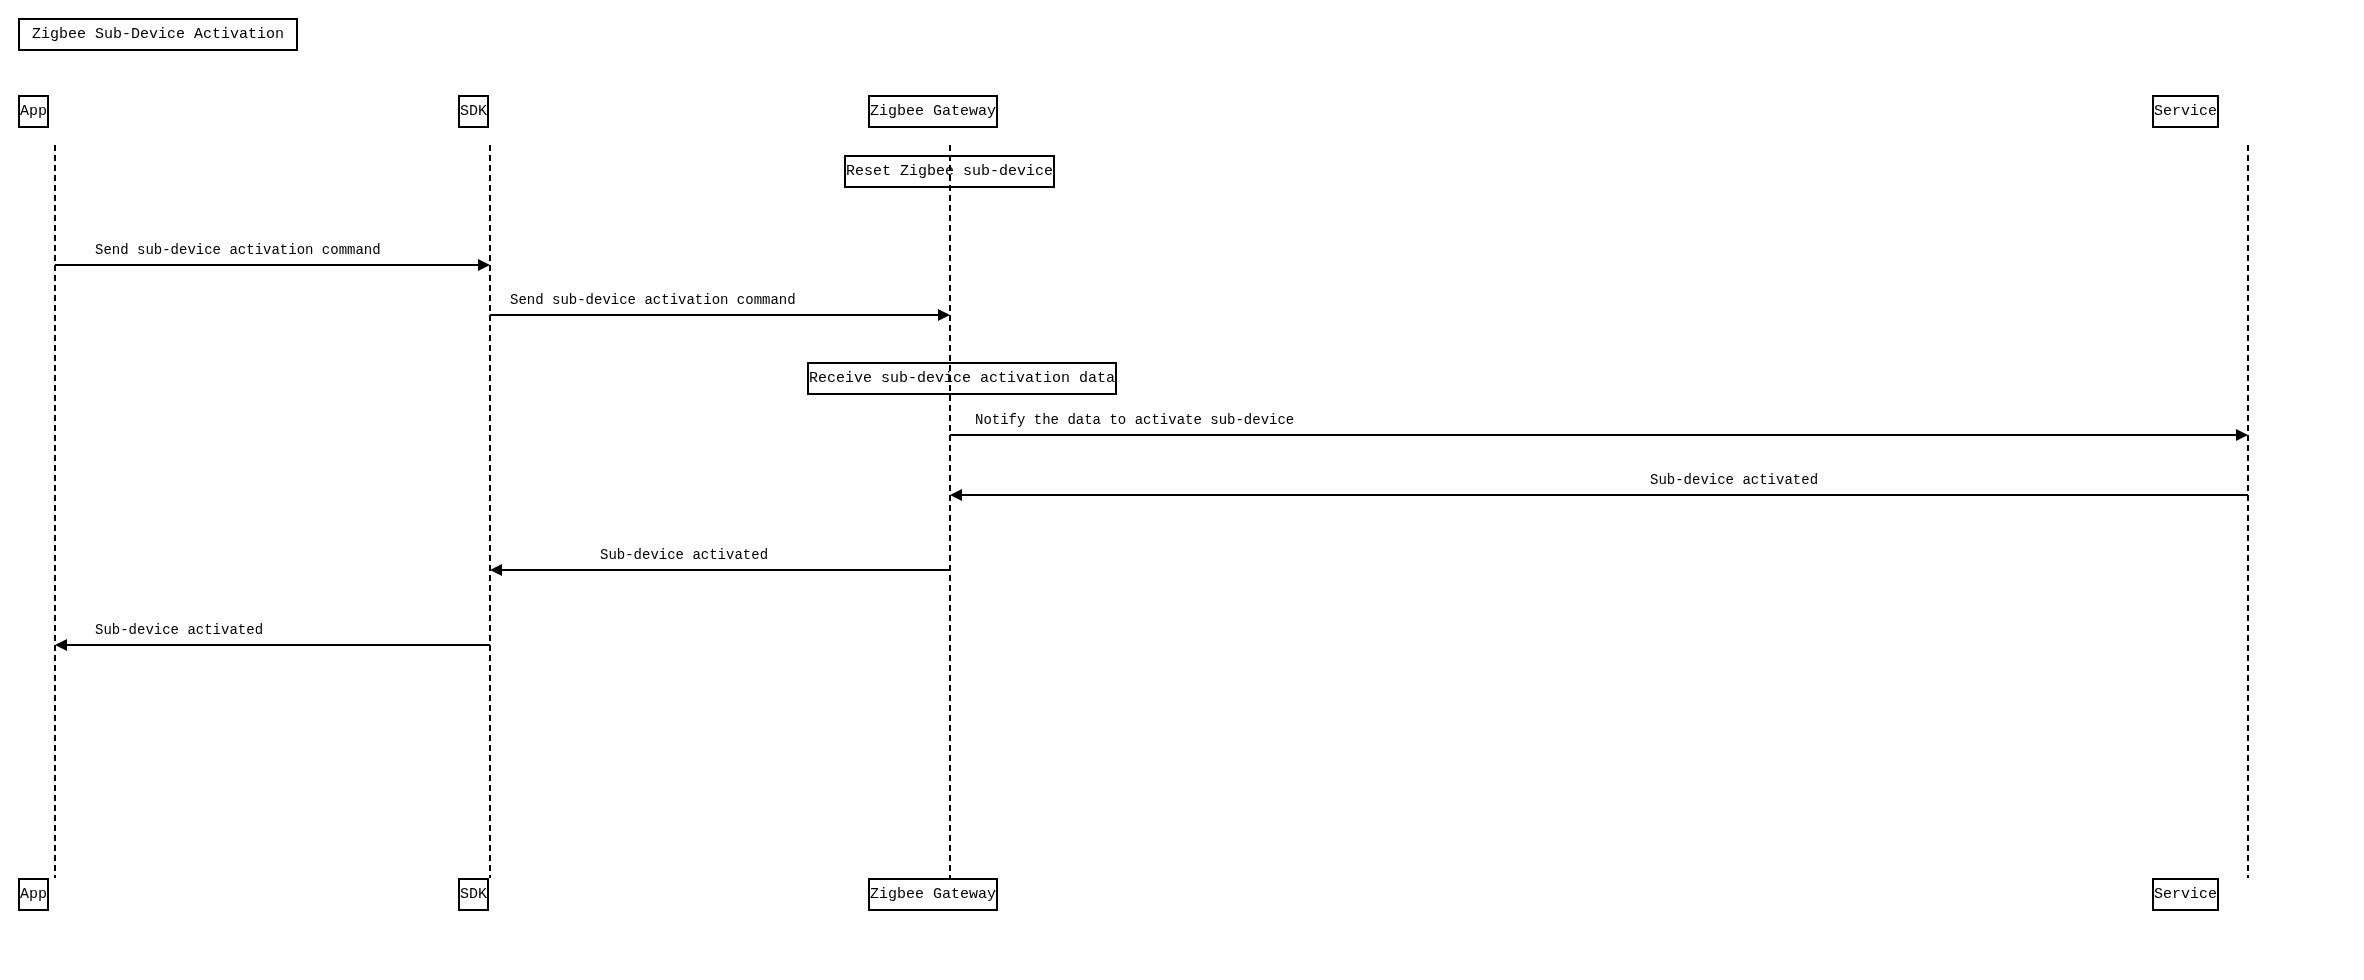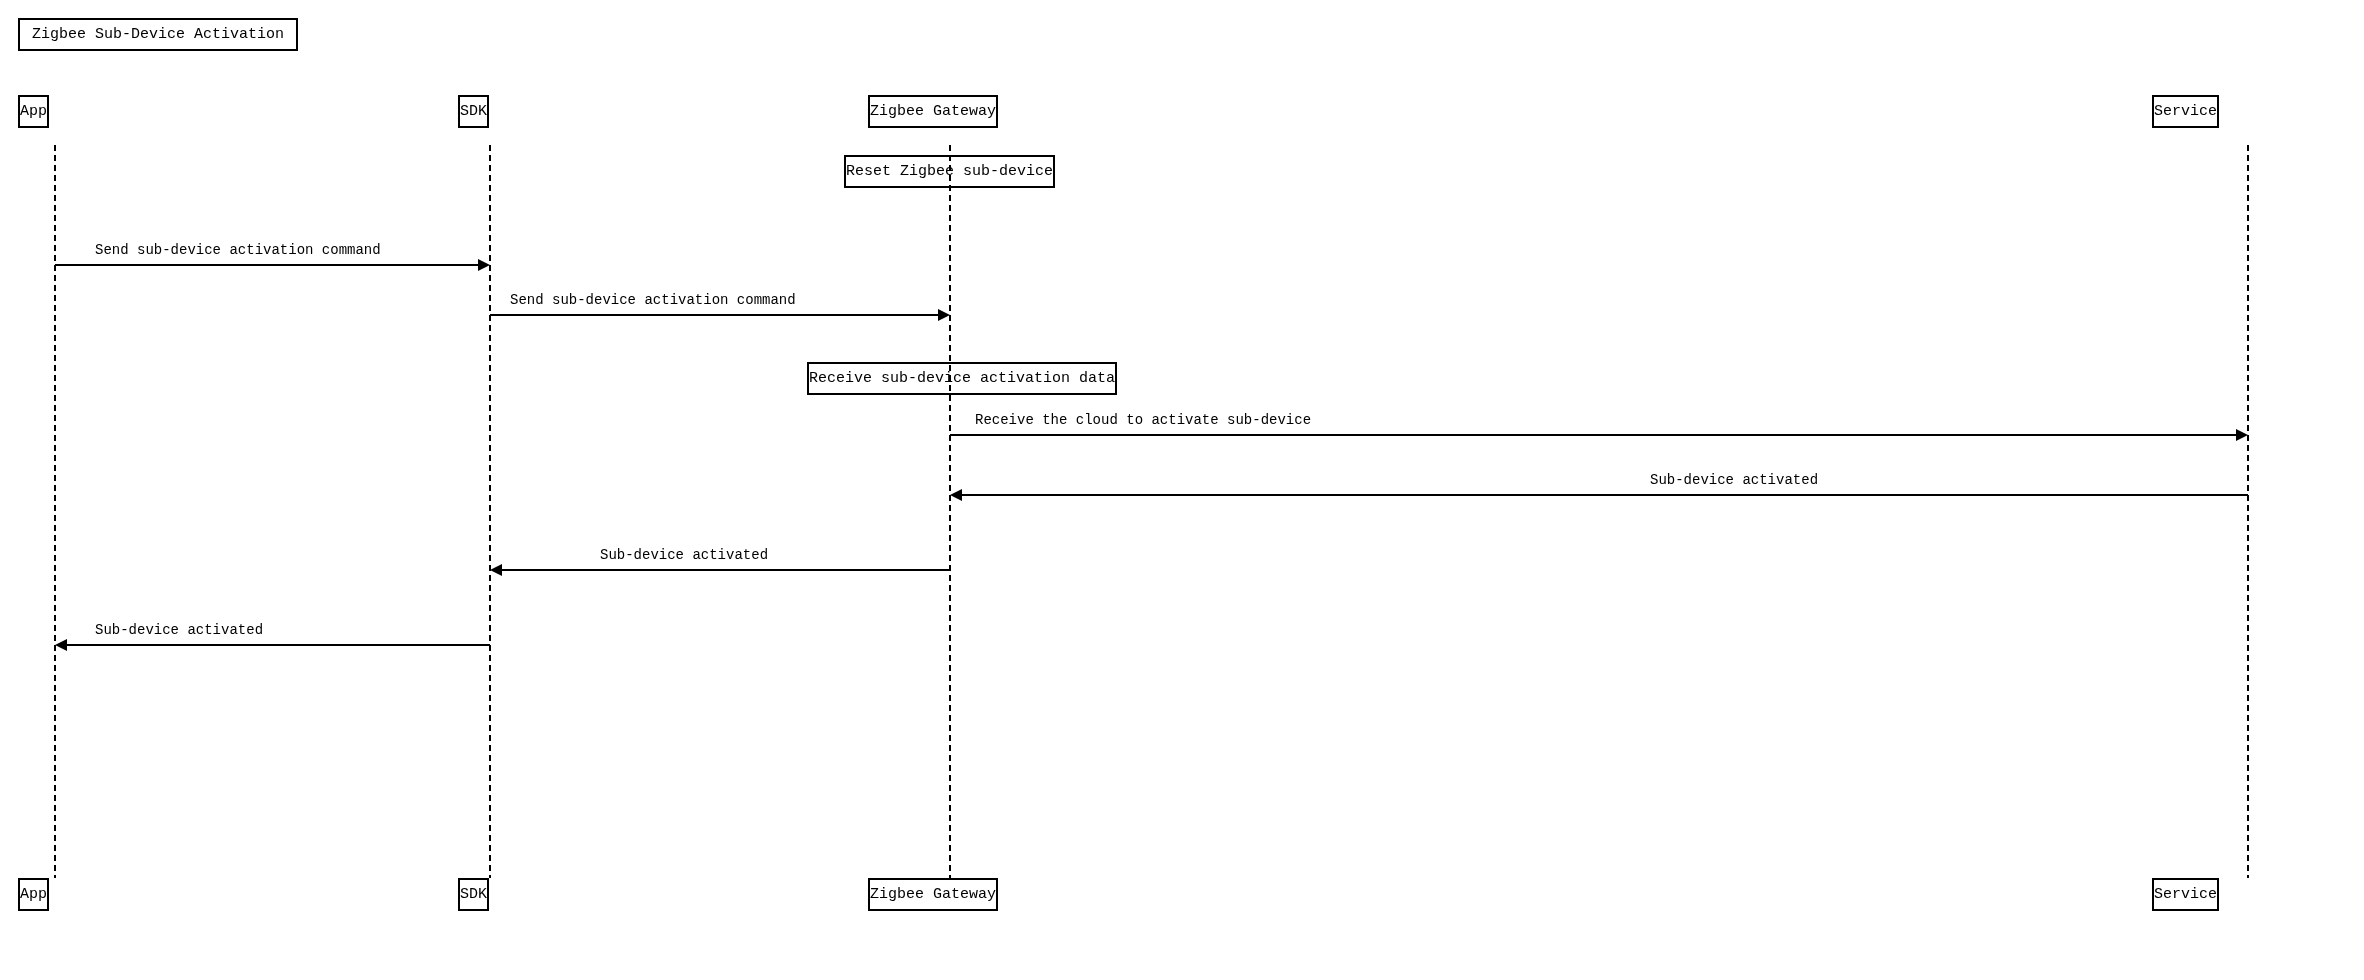--- a/index.html
+++ b/index.html
@@ -96,21 +96,21 @@
 
     <line x1="490" y1="645" x2="63" y2="645" stroke="#000" stroke-width="2"></line>
     <polygon points="55,645 67,639 67,651" fill="#000"></polygon>
 
   </svg>
 
   <div class="msg-label" style="left: 95px; top: 242px;">Send sub-device activation command</div>
 
   <div class="msg-label" style="left: 510px; top: 292px;">Send sub-device activation command</div>
 
-  <div class="msg-label" style="left: 975px; top: 412px;">Receive the cloud to activate sub-device</div>
+  <div class="msg-label" style="left: 975px; top: 412px;">Notify the data to activate sub-device</div>
 
   <div class="msg-label" style="left: 1650px; top: 472px;">Sub-device activated</div>
 
   <div class="msg-label" style="left: 600px; top: 547px;">Sub-device activated</div>
 
   <div class="msg-label" style="left: 95px; top: 622px;">Sub-device activated</div>
 
 </div>
 
 </body></html>

